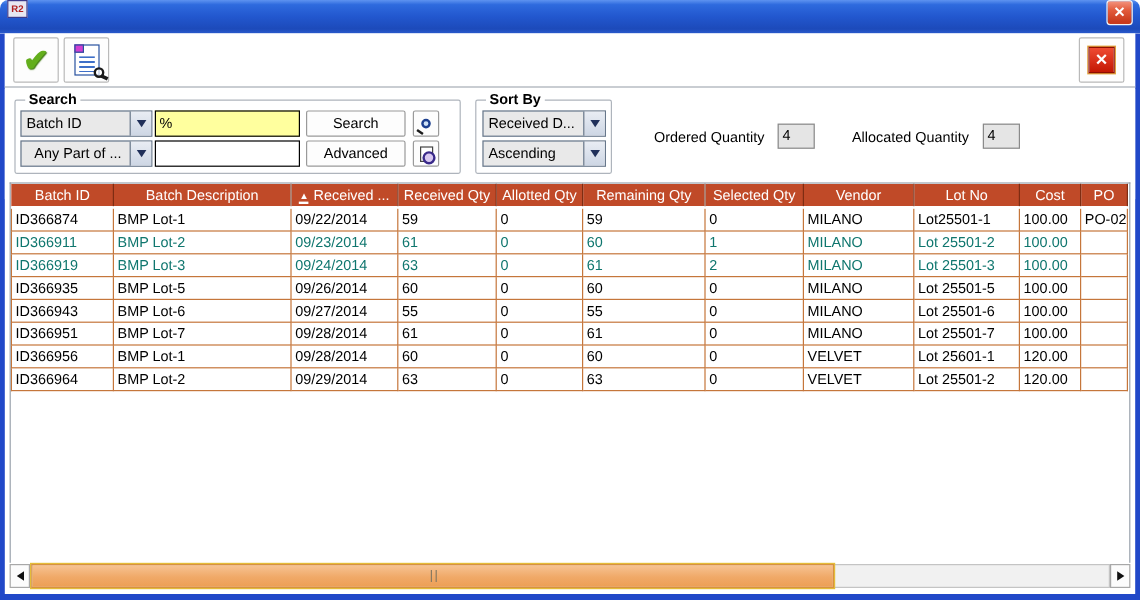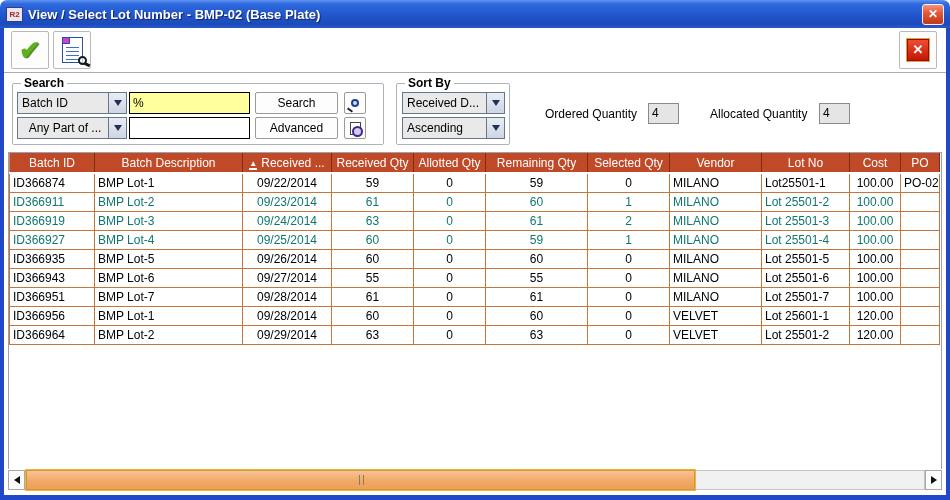--- a/index.html
+++ b/index.html
@@ -4,21 +4,21 @@
 <style>
   * { margin:0; padding:0; box-sizing:border-box; }
   body { font-family:"Liberation Sans", sans-serif; background:#555; }
   .window { position:relative; width:950px; height:500px; background:#fff; overflow:hidden; }
 
   
   .titlebar {
     position:absolute; top:0; left:0; right:0; height:28px;
     background:linear-gradient(180deg,#5E93F0 0%, #2E6ADE 14%, #2257CE 50%, #1C4ABA 86%, #2A5ACD 100%);
     border-radius:7px 7px 0 0;
-    display:flex; align-items:center; padding:0 6px;
+    display:flex; padding:0 6px;
   }
   .titlebar-icon {
     width:17px; height:15px; background:#E7E7F2; border:1px solid #3A3A8C;
     color:#B02020; font-size:8px; font-weight:bold; line-height:13px; text-align:center;
     margin-right:5px; flex:none;
   }
   .title-text { color:#fff; font-weight:bold; font-size:13px; text-shadow:1px 1px 1px rgba(0,0,30,0.55); white-space:nowrap; }
   .close-btn {
     margin-left:auto; width:22px; height:21px; border:1px solid #F2F2F2; border-radius:3px;
     background:linear-gradient(180deg,#F3937E 0%, #E25B3B 40%, #C93A1C 90%);
@@ -77,21 +77,21 @@
   table.grid th {
     background:#C04A28; color:#fff; font-weight:normal; font-size:12px; height:20px;
     border-left:1px solid #D8826A; border-right:1px solid #7E2C12; border-bottom:2px solid #fff;
     overflow:hidden; white-space:nowrap; padding:0 2px; cursor:pointer;
   }
   table.grid td {
     font-size:12px; height:19px; border:1px solid #C5763B; background:#fff;
     overflow:hidden; white-space:nowrap; padding:0 3px; cursor:default;
   }
   tr.sel td { color:#0f766e; }
-  td.al-r { text-align:center; }
+  td.al-r { text-align:left; }
   td.hl { background:#FFFF9E; border-left:3px solid #AA0A0A; border-right:3px solid #AA0A0A; }
   td.hl-top { border-top:3px solid #AA0A0A; }
   td.hl-bot { border-bottom:3px solid #AA0A0A; }
   .sort-glyph { display:inline-block; font-size:8px; line-height:8px; border-bottom:2px solid #fff; margin-right:4px; vertical-align:1px; }
 
   
   .hscroll { position:absolute; left:4px; right:4px; bottom:5px; height:20px; display:flex; }
   .scroll-arrow { width:17px; height:20px; border:1px solid #A8A8A8; background:#FCFCFC; flex:none; display:flex; align-items:center; justify-content:center; cursor:pointer; }
   .tri-l { width:0; height:0; border-top:4px solid transparent; border-bottom:4px solid transparent; border-right:6px solid #111; }
   .tri-r { width:0; height:0; border-top:4px solid transparent; border-bottom:4px solid transparent; border-left:6px solid #111; }
@@ -102,21 +102,20 @@
   .thumb-grip { position:absolute; left:50%; top:4px; bottom:4px; width:5px; margin-left:-2px;
     border-left:1px solid #8A7A60; border-right:1px solid #8A7A60; }
 </style>
 </head>
 <body>
 
 <div class="window">
 
   <div class="titlebar">
     <div class="titlebar-icon">R2</div>
-    <span class="title-text">View / Select Lot Number - BMP-02 (Base Plate)</span>
     <div class="close-btn">✕</div>
   </div>
 
   <div class="win-body">
 
     <div class="toolbar">
       <div class="tool-btn">
         <span class="check-glyph">✔</span>
       </div>
       <div class="tool-btn">
@@ -237,33 +236,20 @@
               <td class="al-r">09/24/2014</td>
               <td class="al-r">63</td>
               <td class="al-r">0</td>
               <td class="al-r">61</td>
               <td class="al-r hl">2</td>
               <td>MILANO</td>
               <td>Lot 25501-3</td>
               <td class="al-r">100.00</td>
               <td></td>
             </tr>
-            <tr class="sel">
-              <td>ID366927</td>
-              <td>BMP Lot-4</td>
-              <td class="al-r">09/25/2014</td>
-              <td class="al-r">60</td>
-              <td class="al-r">0</td>
-              <td class="al-r">59</td>
-              <td class="al-r hl hl-bot">1</td>
-              <td>MILANO</td>
-              <td>Lot 25501-4</td>
-              <td class="al-r">100.00</td>
-              <td></td>
-            </tr>
             <tr>
               <td>ID366935</td>
               <td>BMP Lot-5</td>
               <td class="al-r">09/26/2014</td>
               <td class="al-r">60</td>
               <td class="al-r">0</td>
               <td class="al-r">60</td>
               <td class="al-r">0</td>
               <td>MILANO</td>
               <td>Lot 25501-5</td>

